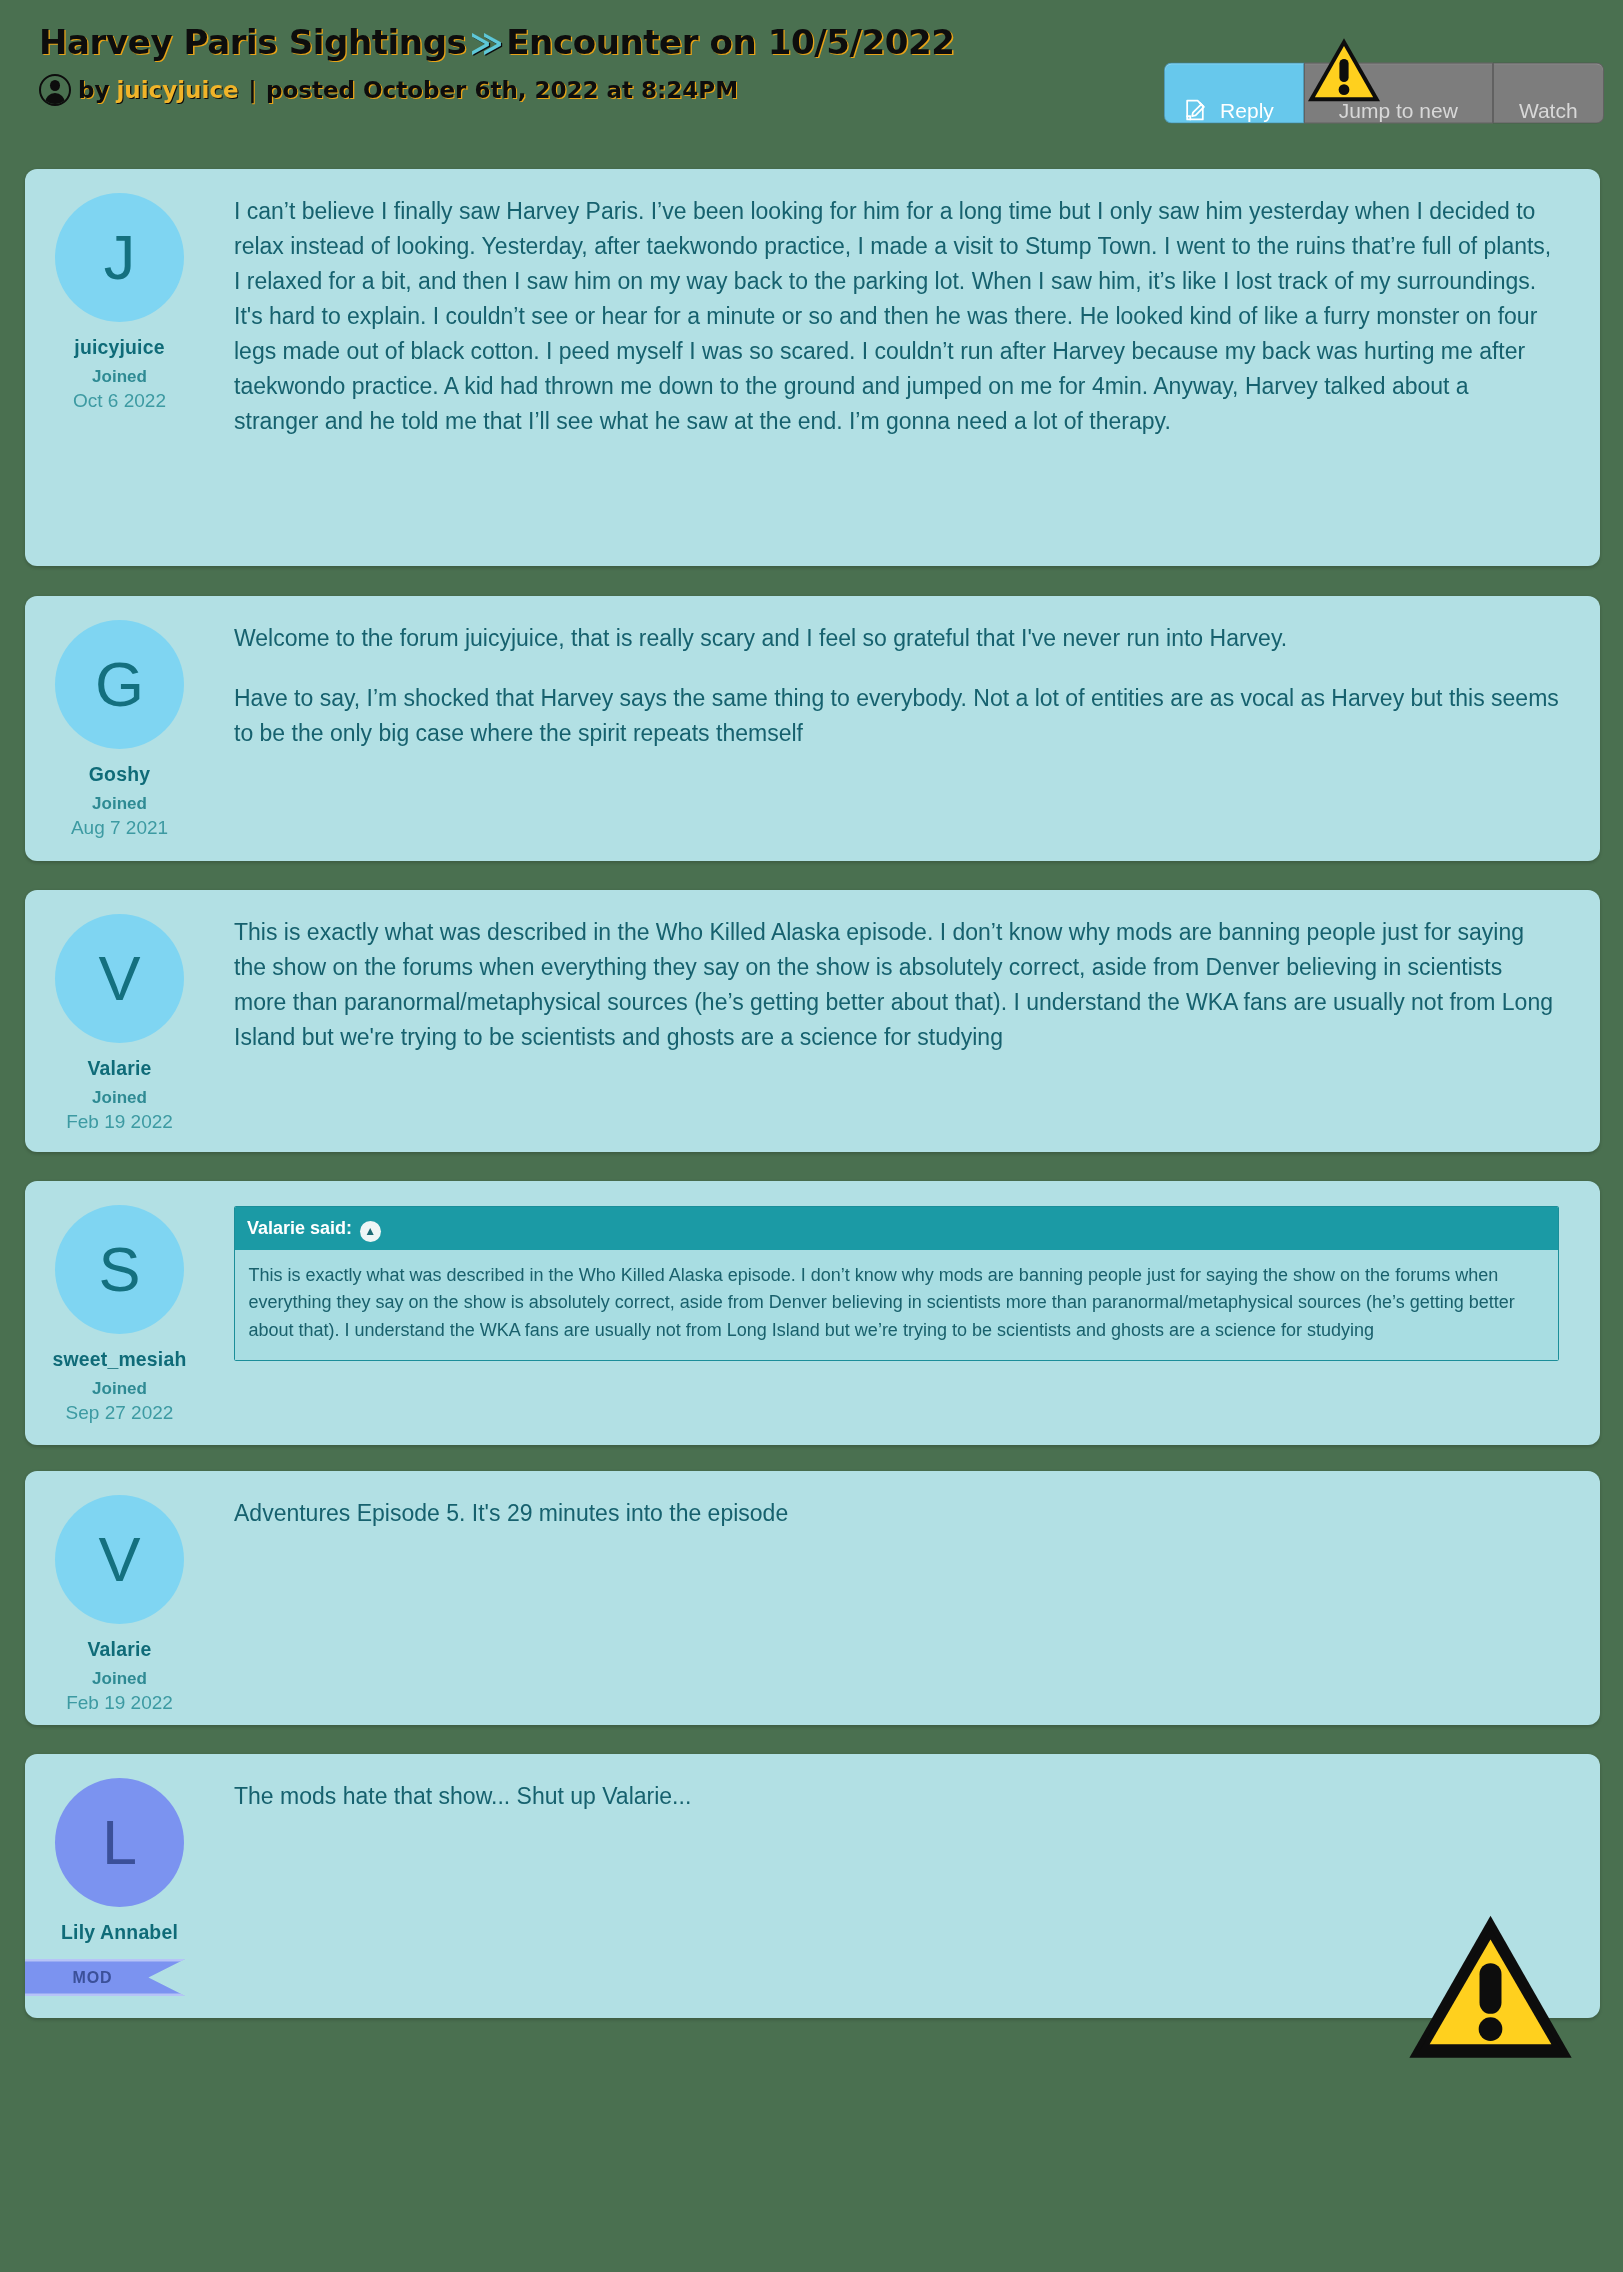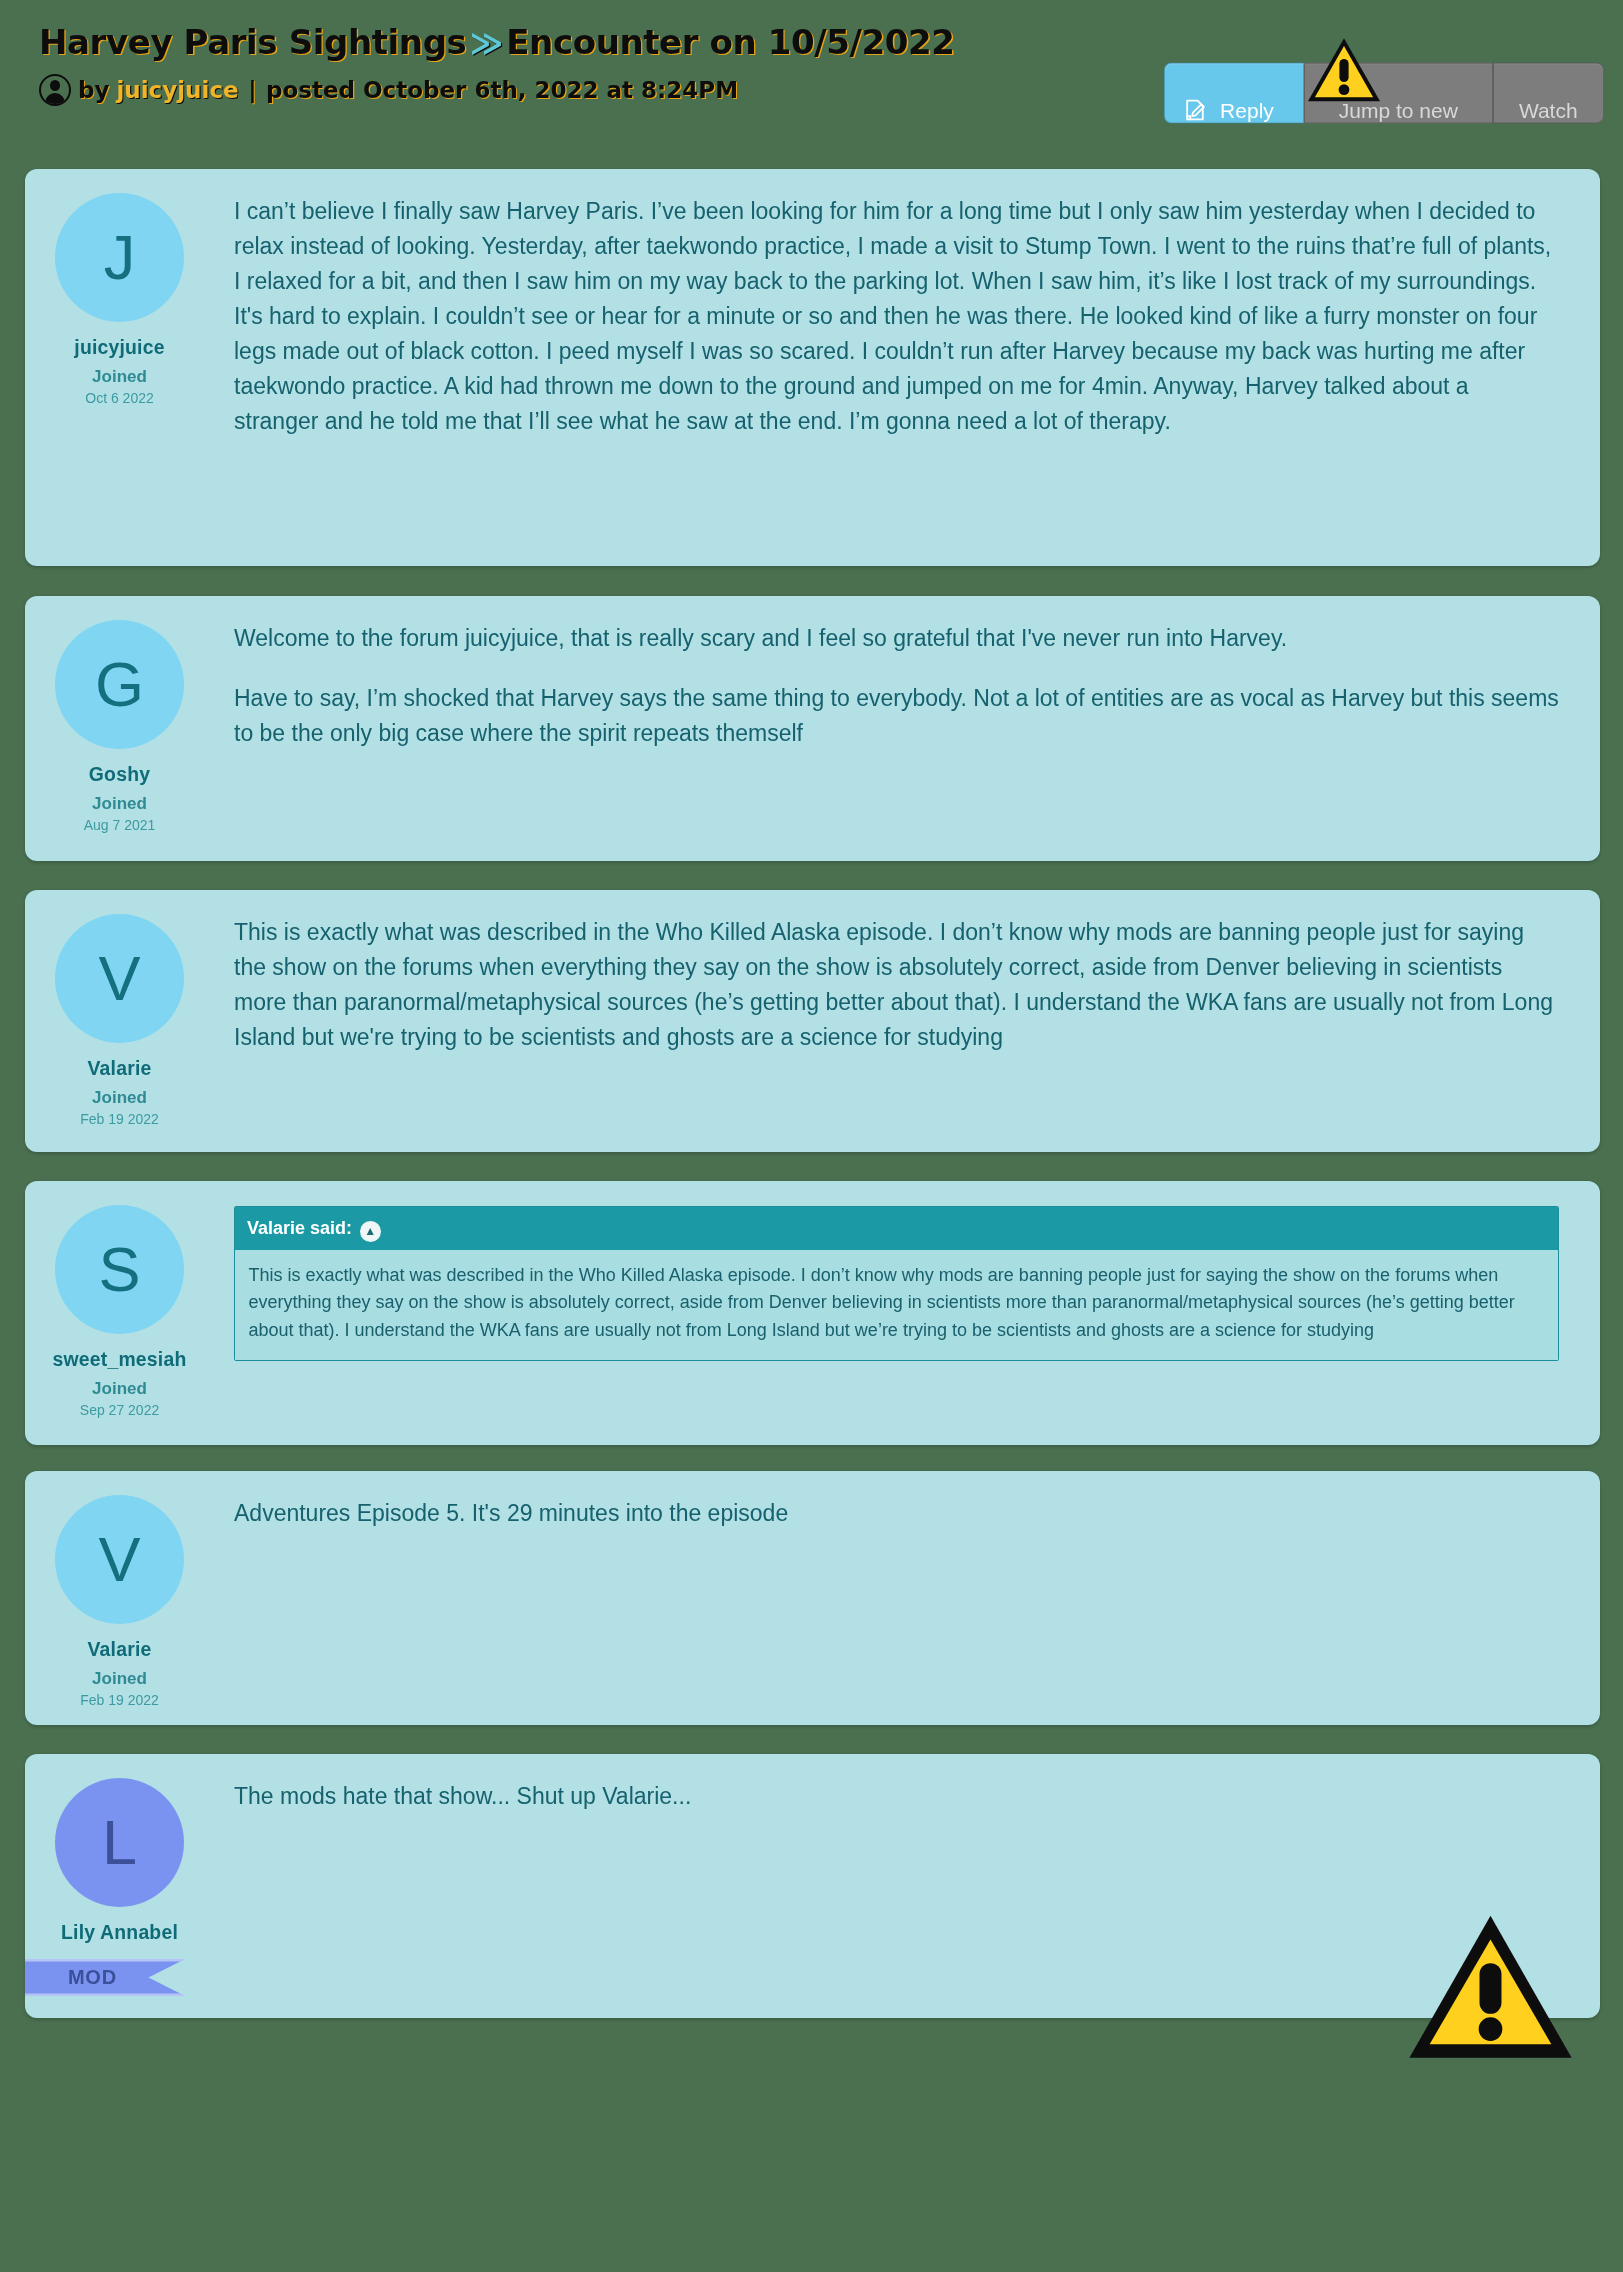--- a/index.html
+++ b/index.html
@@ -212,33 +212,33 @@
     white-space: nowrap;
   }
   .joined-lbl {
     margin-top: 8.5px;
     font-size: 17px;
     font-weight: bold;
     color: #2e8a93;
   }
   .joined-date {
     margin-top: 3.4px;
-    font-size: 14px;
+    font-size: 19px;
     color: #3d9aa2;
   }
 
   .mod-ribbon {
     position: absolute;
     left: -6.8px;
     bottom: 22px;
     width: 167px;
     height: 37px;
     background: #7b93f0;
     color: #3b5099;
-    font-size: 20px;
+    font-size: 16px;
     font-weight: bold;
     letter-spacing: 0.8px;
     display: flex;
     align-items: center;
     justify-content: center;
     padding-right: 18.6px;
     clip-path: polygon(0 0, 100% 0, 78% 50%, 100% 100%, 0 100%);
     box-shadow: inset 0 0 0 2.5px rgba(255,255,255,0.45);
   }
 

